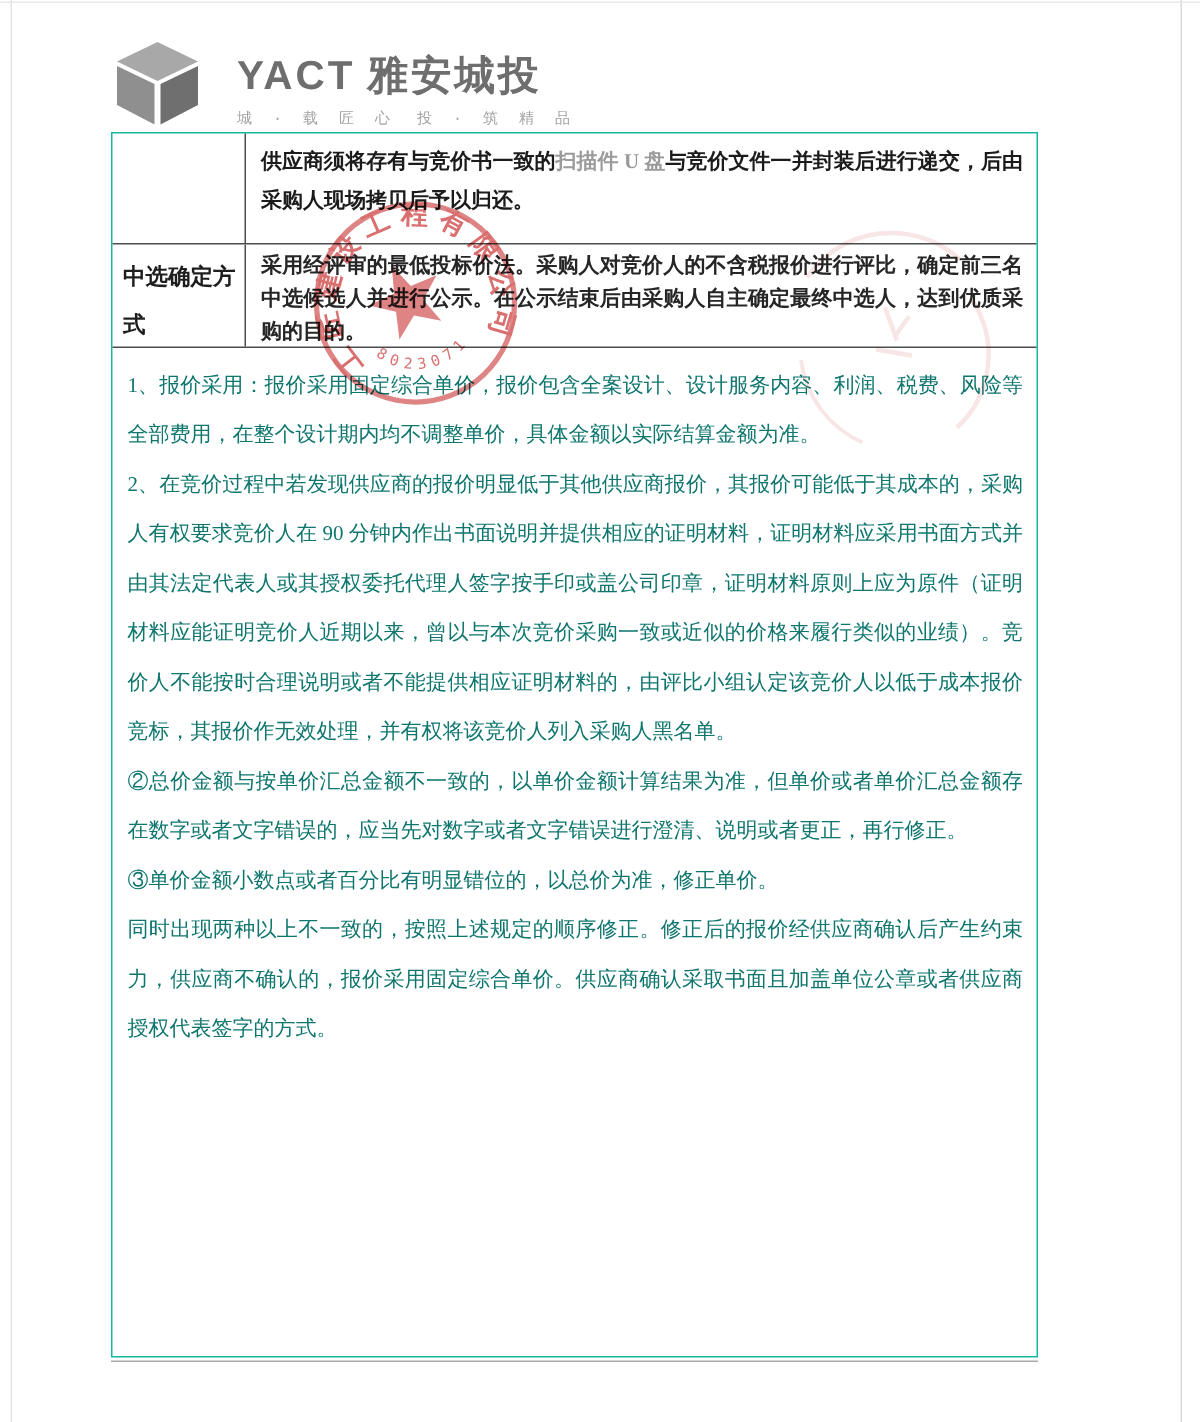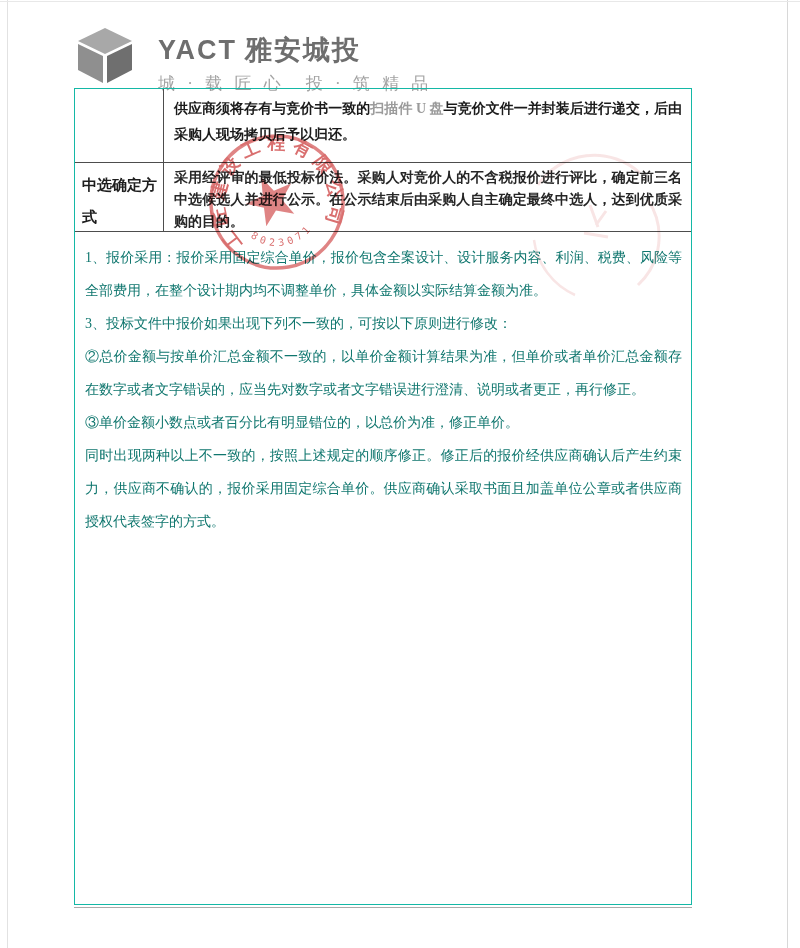--- a/index.html
+++ b/index.html
@@ -20,22 +20,22 @@
   
   .logo{position:absolute;left:74px;top:24px;height:60px;}
   .logo-cube{position:absolute;left:0;top:2px;}
   .logo-text{position:absolute;left:84px;top:8px;white-space:nowrap;}
   .brand-line{
     font-family:"Liberation Sans","DejaVu Sans",sans-serif;
     font-weight:700;font-size:27px;color:#6e6e6e;letter-spacing:2px;
   }
   .brand-line .cn{margin-left:8px;}
   .tagline{
-    margin-top:4px;font-size:17px;color:#a3a3a3;letter-spacing:4px;
-    font-family:Liberation Serif, serif;
+    margin-top:4px;font-size:10px;color:#a3a3a3;letter-spacing:4px;
+    font-family:Liberation Mono, monospace;
   }
 
   
   .doc-table{
     position:absolute;left:74px;top:88px;width:618px;height:817px;
     border:1px solid #14b8a6;
     box-sizing:border-box;
     display:flex;flex-direction:column;
     background:transparent;
   }
@@ -101,21 +101,21 @@
   </div>
 
   <div class="t-row r2">
     <div class="label-cell">中选确定方式</div>
     <div class="content-cell">采用经评审的最低投标价法。采购人对竞价人的不含税报价进行评比，确定前三名中选候选人并进行公示。在公示结束后由采购人自主确定最终中选人，达到优质采购的目的。</div>
   </div>
 
   <div class="t-row r3">
     <div class="content-cell">
       <p>1、报价采用：报价采用固定综合单价，报价包含全案设计、设计服务内容、利润、税费、风险等全部费用，在整个设计期内均不调整单价，具体金额以实际结算金额为准。</p>
-      <p>3、投标文件中报价如果出现下列不一致的，可按以下原则进行修改：</p>
+      <p>2、在竞价过程中若发现供应商的报价明显低于其他供应商报价，其报价可能低于其成本的，采购人有权要求竞价人在 90 分钟内作出书面说明并提供相应的证明材料，证明材料应采用书面方式并由其法定代表人或其授权委托代理人签字按手印或盖公司印章，证明材料原则上应为原件（证明材料应能证明竞价人近期以来，曾以与本次竞价采购一致或近似的价格来履行类似的业绩）。竞价人不能按时合理说明或者不能提供相应证明材料的，由评比小组认定该竞价人以低于成本报价竞标，其报价作无效处理，并有权将该竞价人列入采购人黑名单。</p>
       <p>②总价金额与按单价汇总金额不一致的，以单价金额计算结果为准，但单价或者单价汇总金额存在数字或者文字错误的，应当先对数字或者文字错误进行澄清、说明或者更正，再行修正。</p>
       <p>③单价金额小数点或者百分比有明显错位的，以总价为准，修正单价。</p>
       <p>同时出现两种以上不一致的，按照上述规定的顺序修正。修正后的报价经供应商确认后产生约束力，供应商不确认的，报价采用固定综合单价。供应商确认采取书面且加盖单位公章或者供应商授权代表签字的方式。</p>
     </div>
   </div>
 
 </div>
 
 <div class="stamp main">
   <svg width="160" height="160" viewBox="198 123 160 160">

